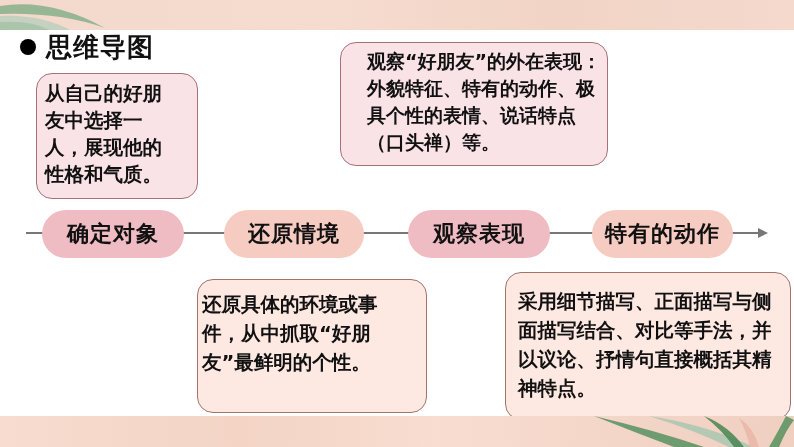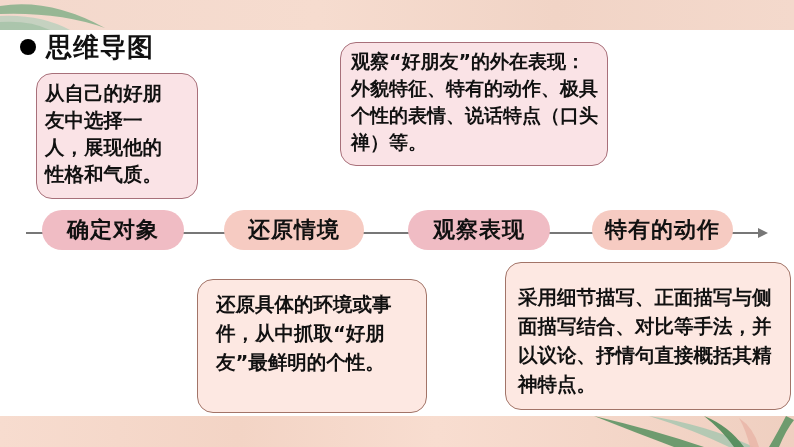--- a/index.html
+++ b/index.html
@@ -32,21 +32,21 @@
 
   .timeline {
     position: absolute; left: 26px; top: 232px; width: 734px; height: 2px; background: #777;
   }
   .arrow-head {
     position: absolute; left: 758px; top: 228px; width: 0; height: 0;
     border-left: 10px solid #777; border-top: 5px solid transparent; border-bottom: 5px solid transparent;
   }
 
   .node {
-    position: absolute; top: 210px; height: 40px; border-radius: 24px;
+    position: absolute; top: 210px; height: 48px; border-radius: 24px;
     display: flex; align-items: center; justify-content: center;
     font-size: 22px; font-weight: bold; color: #111; letter-spacing: 1px;
   }
   .node-rose { background: #f0bcc4; }
   .node-peach { background: #f6cbc2; justify-content: center; }
 </style>
 </head>
 <body>
 
 <div class="band-top">
@@ -59,29 +59,29 @@
 
 <div class="title-row">
   <span class="bullet"></span>
   <span class="title">思维导图</span>
 </div>
 
 <div class="note note-pink" style="left:36px;top:73px;width:162px;height:126px;padding:6px 22px 4px 8px;font-size:19.5px;line-height:27px;">
   <span>从自己的好朋友中选择一人，展现他的性格和气质。</span>
 </div>
 
-<div class="note note-pink" style="left:340px;top:42px;width:268px;height:124px;padding:5px 6px 4px 10px;font-size:19px;line-height:27px;">
+<div class="note note-pink" style="left:340px;top:42px;width:268px;height:124px;padding:5px 6px 4px 26px;font-size:19px;line-height:27px;">
   <span>观察“好朋友”的外在表现：外貌特征、特有的动作、极具个性的表情、说话特点（口头禅）等。</span>
 </div>
 
-<div class="note note-peach" style="left:197px;top:279px;width:230px;height:134px;padding:10px 10px 6px 18px;font-size:19.5px;line-height:29px;">
+<div class="note note-peach" style="left:197px;top:279px;width:230px;height:134px;padding:10px 10px 6px 4px;font-size:19.5px;line-height:29px;">
   <span>还原具体的环境或事件，从中抓取“好朋友”最鲜明的个性。</span>
 </div>
 
-<div class="note note-peach" style="left:505px;top:262px;width:286px;height:148px;padding:20px 8px 6px 12px;font-size:19.5px;line-height:29px;">
+<div class="note note-peach" style="left:505px;top:272px;width:286px;height:148px;padding:14px 8px 6px 12px;font-size:19.5px;line-height:29px;">
   <span>采用细节描写、正面描写与侧面描写结合、对比等手法，并以议论、抒情句直接概括其精神特点。</span>
 </div>
 
 <div class="timeline"></div>
 <div class="arrow-head"></div>
 
 <div class="node node-rose" style="left:42px;width:142px;">
   <span>确定对象</span>
 </div>
 <div class="node node-peach" style="left:224px;width:140px;">

